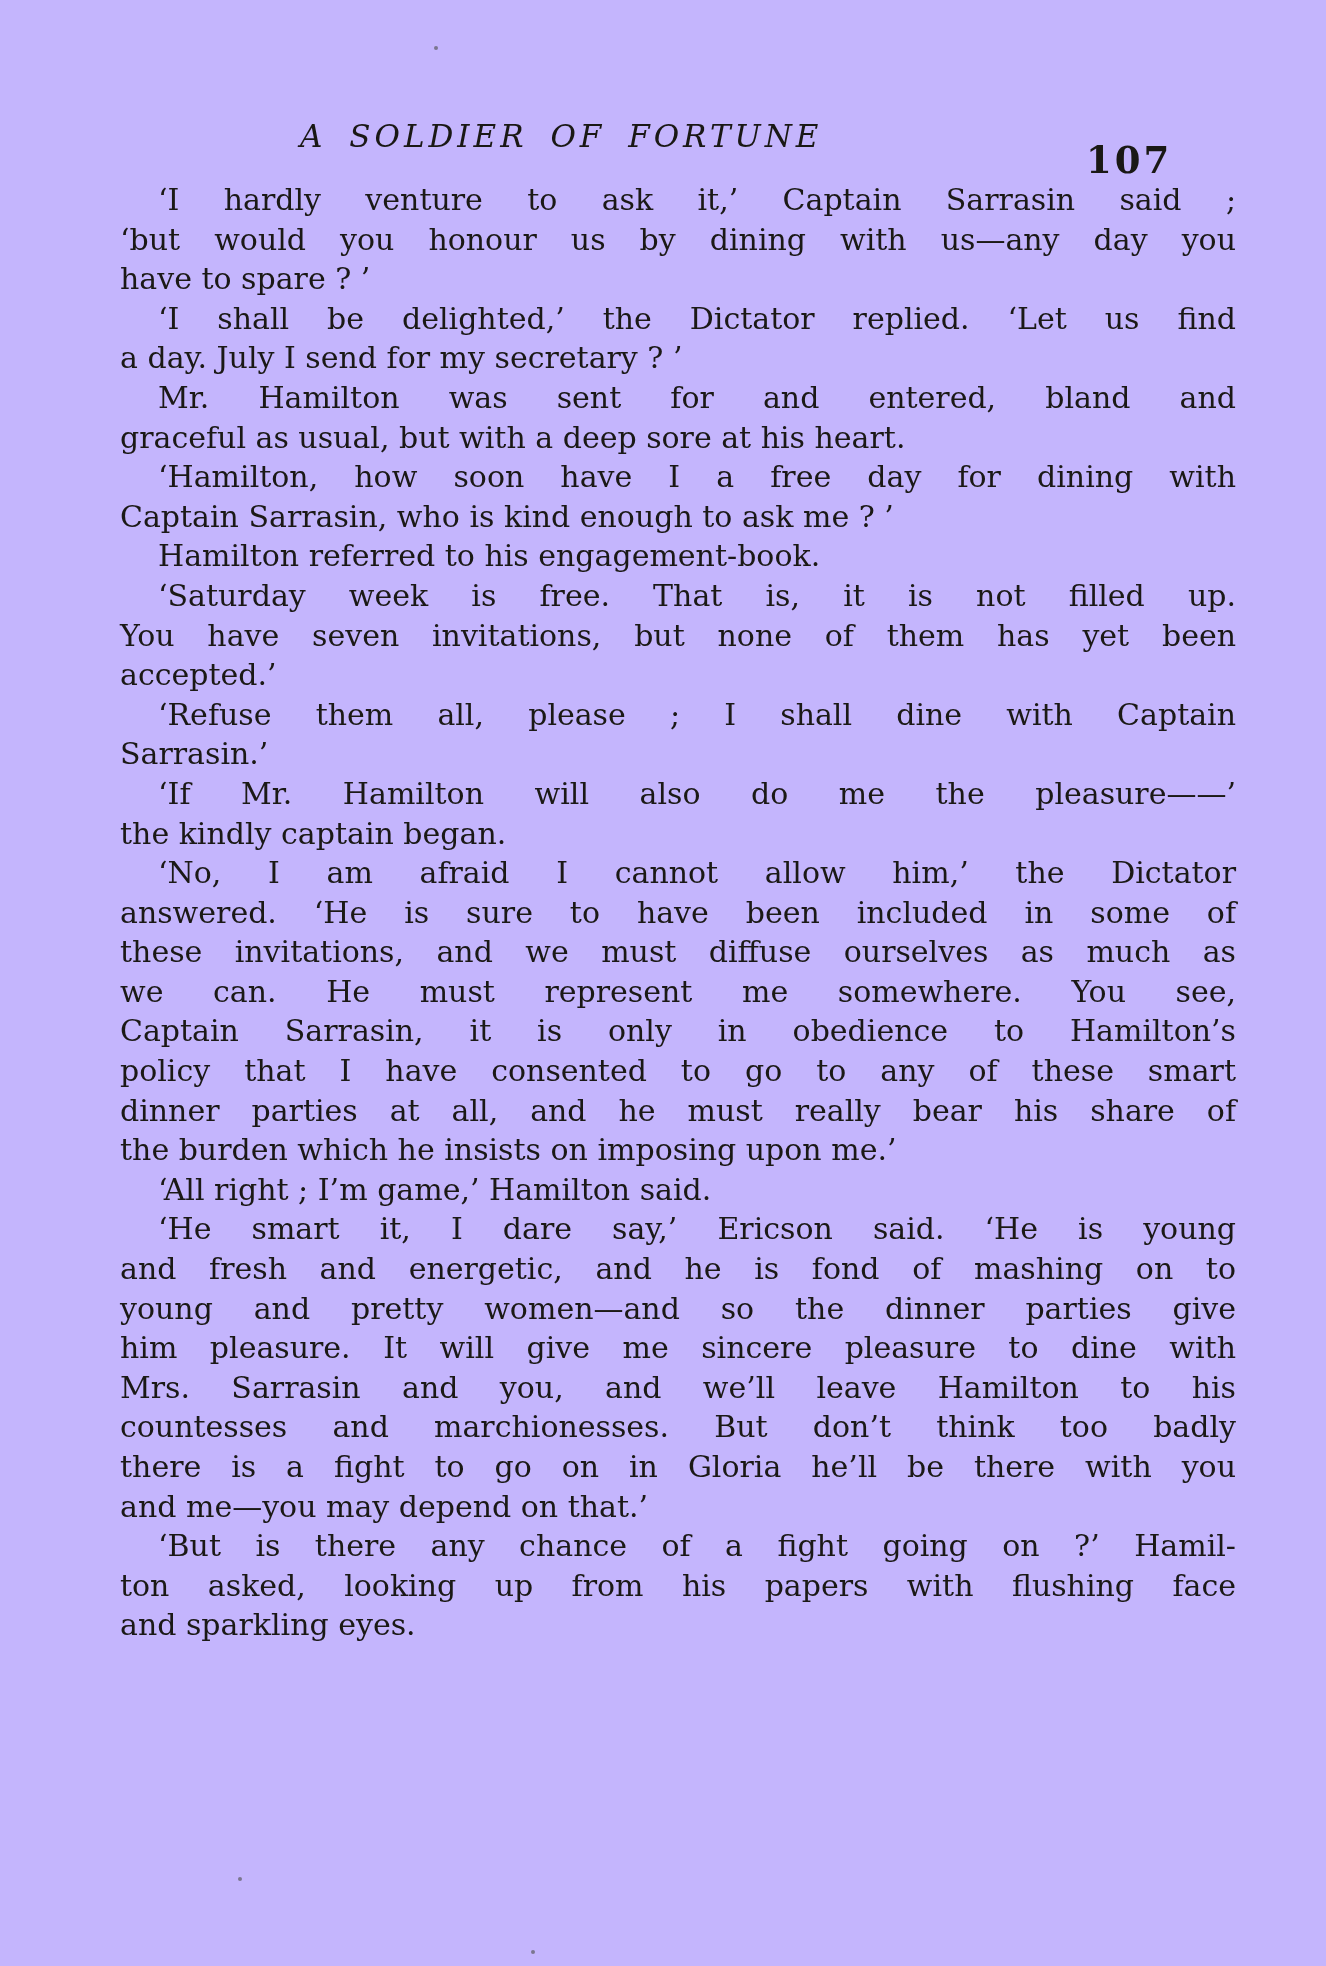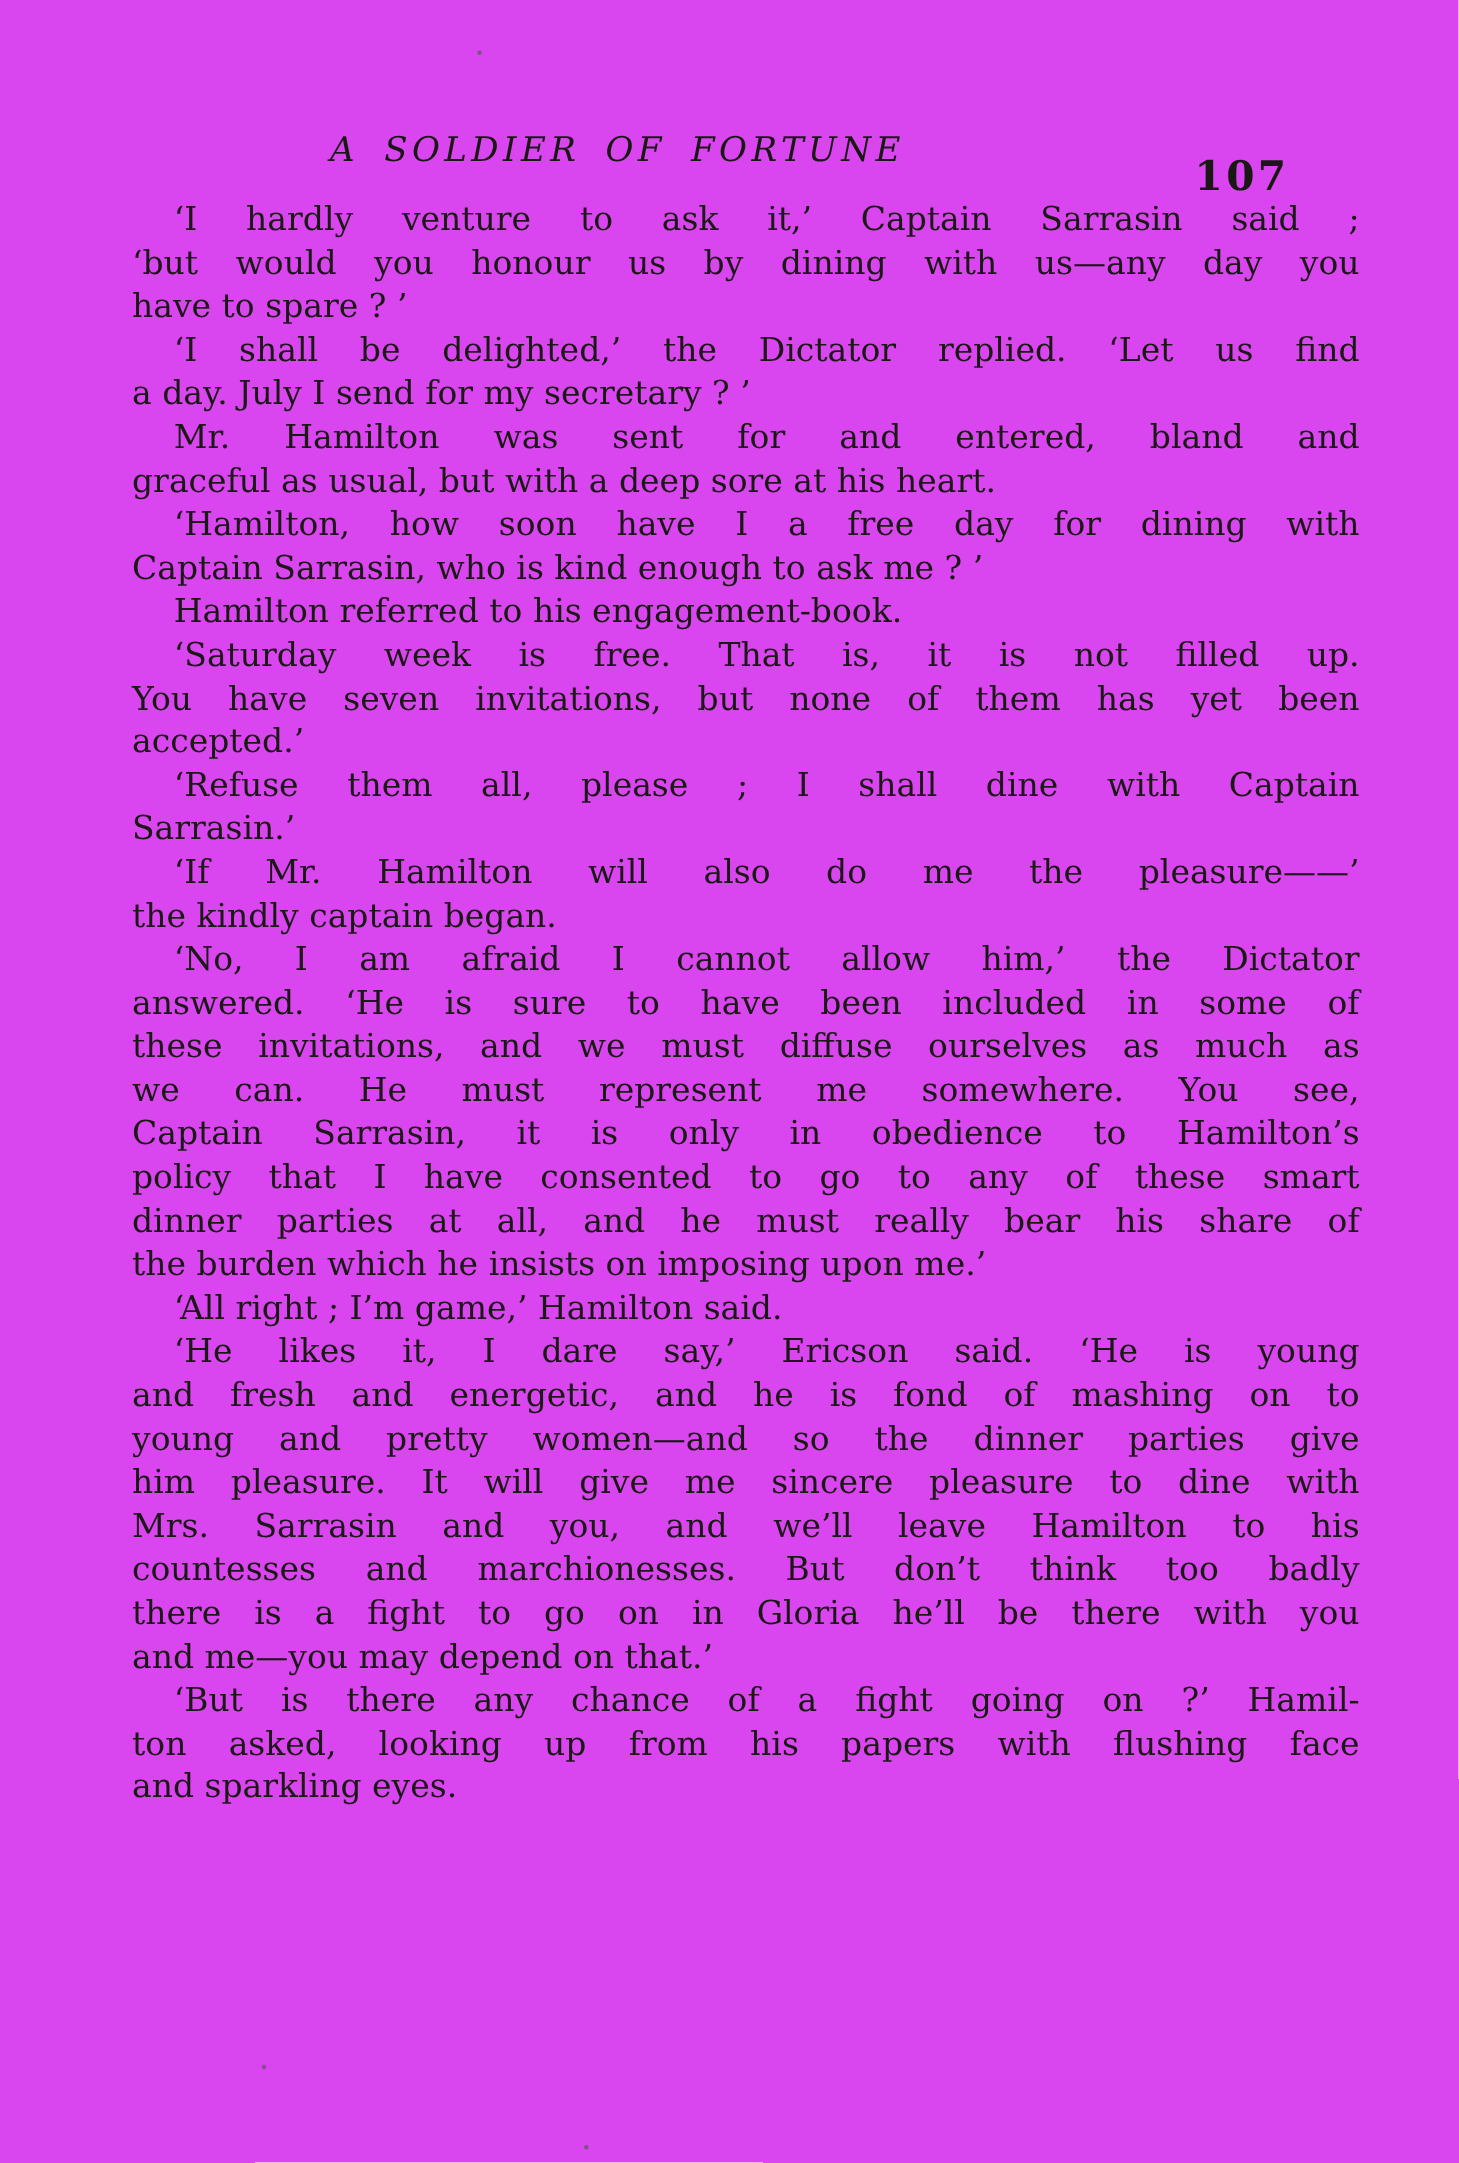--- a/index.html
+++ b/index.html
@@ -6,21 +6,21 @@
   html, body {
     width: 1326px; height: 1966px;
     background: #fdfdfc;
     overflow: hidden;
     font-family: "DejaVu Serif", "Liberation Serif", serif;
     color: #171513;
   }
   .page {
     position: relative;
     width: 1326px; height: 1966px;
-    background: #d946ef;
+    background: #c4b5fd;
   }
   
   .running-header {
     position: absolute;
     top: 118px; left: 0;
     width: 100%; height: 44px;
   }
   .header-title {
     position: absolute;
     left: 300px; top: 0;
@@ -121,21 +121,21 @@
         <div class="line justify">we can.  He must represent me somewhere.  You see,</div>
         <div class="line justify">Captain Sarrasin, it is only in obedience to Hamilton’s</div>
         <div class="line justify">policy that I have consented to go to any of these smart</div>
         <div class="line justify">dinner parties at all, and he must really bear his share of</div>
         <div class="line">the burden which he insists on imposing upon me.’</div>
       </div>
       <div class="paragraph">
         <div class="line indent">‘All right ; I’m game,’ Hamilton said.</div>
       </div>
       <div class="paragraph">
-        <div class="line indent justify">‘He likes it, I dare say,’ Ericson said.  ‘He is young</div>
+        <div class="line indent justify">‘He smart it, I dare say,’ Ericson said.  ‘He is young</div>
         <div class="line justify">and fresh and energetic, and he is fond of mashing on to</div>
         <div class="line justify">young and pretty women—and so the dinner parties give</div>
         <div class="line justify">him pleasure.  It will give me sincere pleasure to dine with</div>
         <div class="line justify">Mrs. Sarrasin and you, and we’ll leave Hamilton to his</div>
         <div class="line justify">countesses and marchionesses.  But don’t think too badly</div>
         <div class="line justify">there is a fight to go on in Gloria he’ll be there with you</div>
         <div class="line">and me—you may depend on that.’</div>
       </div>
       <div class="paragraph">
         <div class="line indent justify">‘But is there any chance of a fight going on ?’ Hamil-</div>

